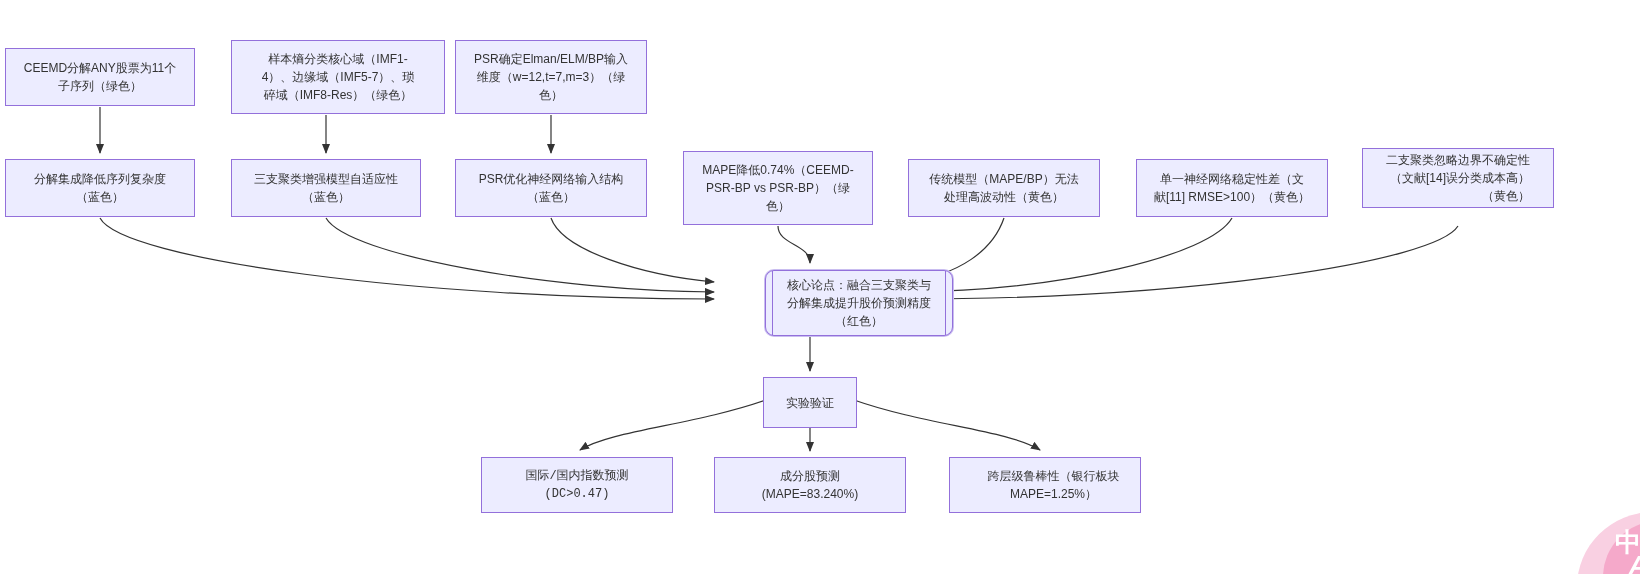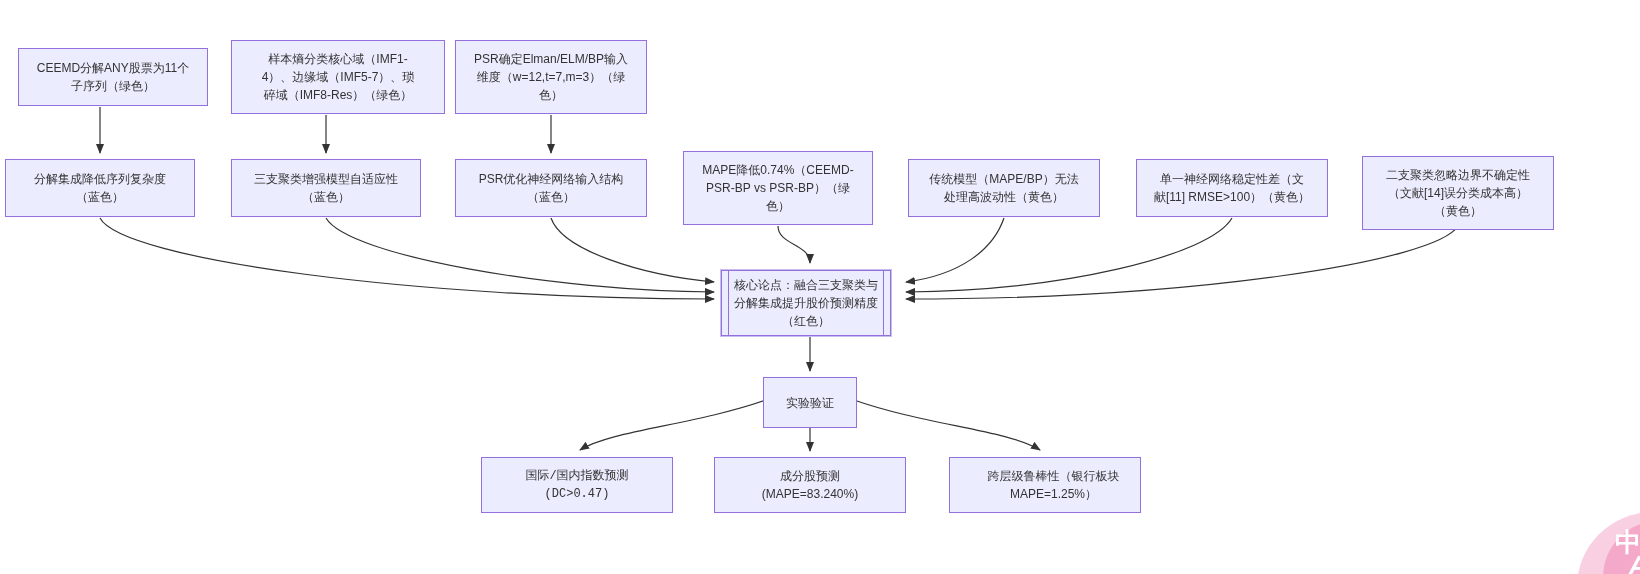--- a/index.html
+++ b/index.html
@@ -32,33 +32,33 @@
   .node.subroutine::before,
   .node.subroutine::after{
     content:"";
     position:absolute;top:0;bottom:0;width:0;
     border-left:1px solid #9370db;
   }
   .node.subroutine::before{left:6px;}
   .node.subroutine::after{right:6px;}
 
   
-  #n-t1{left:18px;   top:48px;  width:190px;height:58px;}
+  #n-t1{left:5px;   top:48px;  width:190px;height:58px;}
   #n-t2{left:231px; top:40px;  width:214px;height:74px;}
   #n-t3{left:455px; top:40px;  width:192px;height:74px;}
   
   #n-m1{left:5px;   top:159px; width:190px;height:58px;}
   #n-m2{left:231px; top:159px; width:190px;height:58px;}
   #n-m3{left:455px; top:159px; width:192px;height:58px;}
   #n-m4{left:683px; top:151px; width:190px;height:74px;}
   #n-m5{left:908px; top:159px; width:192px;height:58px;}
   #n-m6{left:1136px;top:159px; width:192px;height:58px;}
-  #n-m7{left:1362px;top:156px; width:192px;height:74px;}
+  #n-m7{left:1362px;top:148px; width:192px;height:60px;text-align:right;}
   
-  #n-core{left:721px;top:270px;width:170px;height:66px;}
+  #n-core{left:765px;top:270px;width:188px;height:66px;border-radius:9px;}
   #n-exp {left:763px;top:377px;width:94px; height:51px;}
   
   #n-b1{left:481px; top:457px; width:192px;height:56px;font-family:Liberation Mono, monospace;}
   #n-b2{left:714px; top:457px; width:192px;height:56px;}
   #n-b3{left:949px; top:457px; width:192px;height:56px;padding-left:23px;}
 
   
   .badge-outer{
     position:absolute;left:1577px;top:512px;z-index:3;
     width:152px;height:150px;border-radius:50%;

